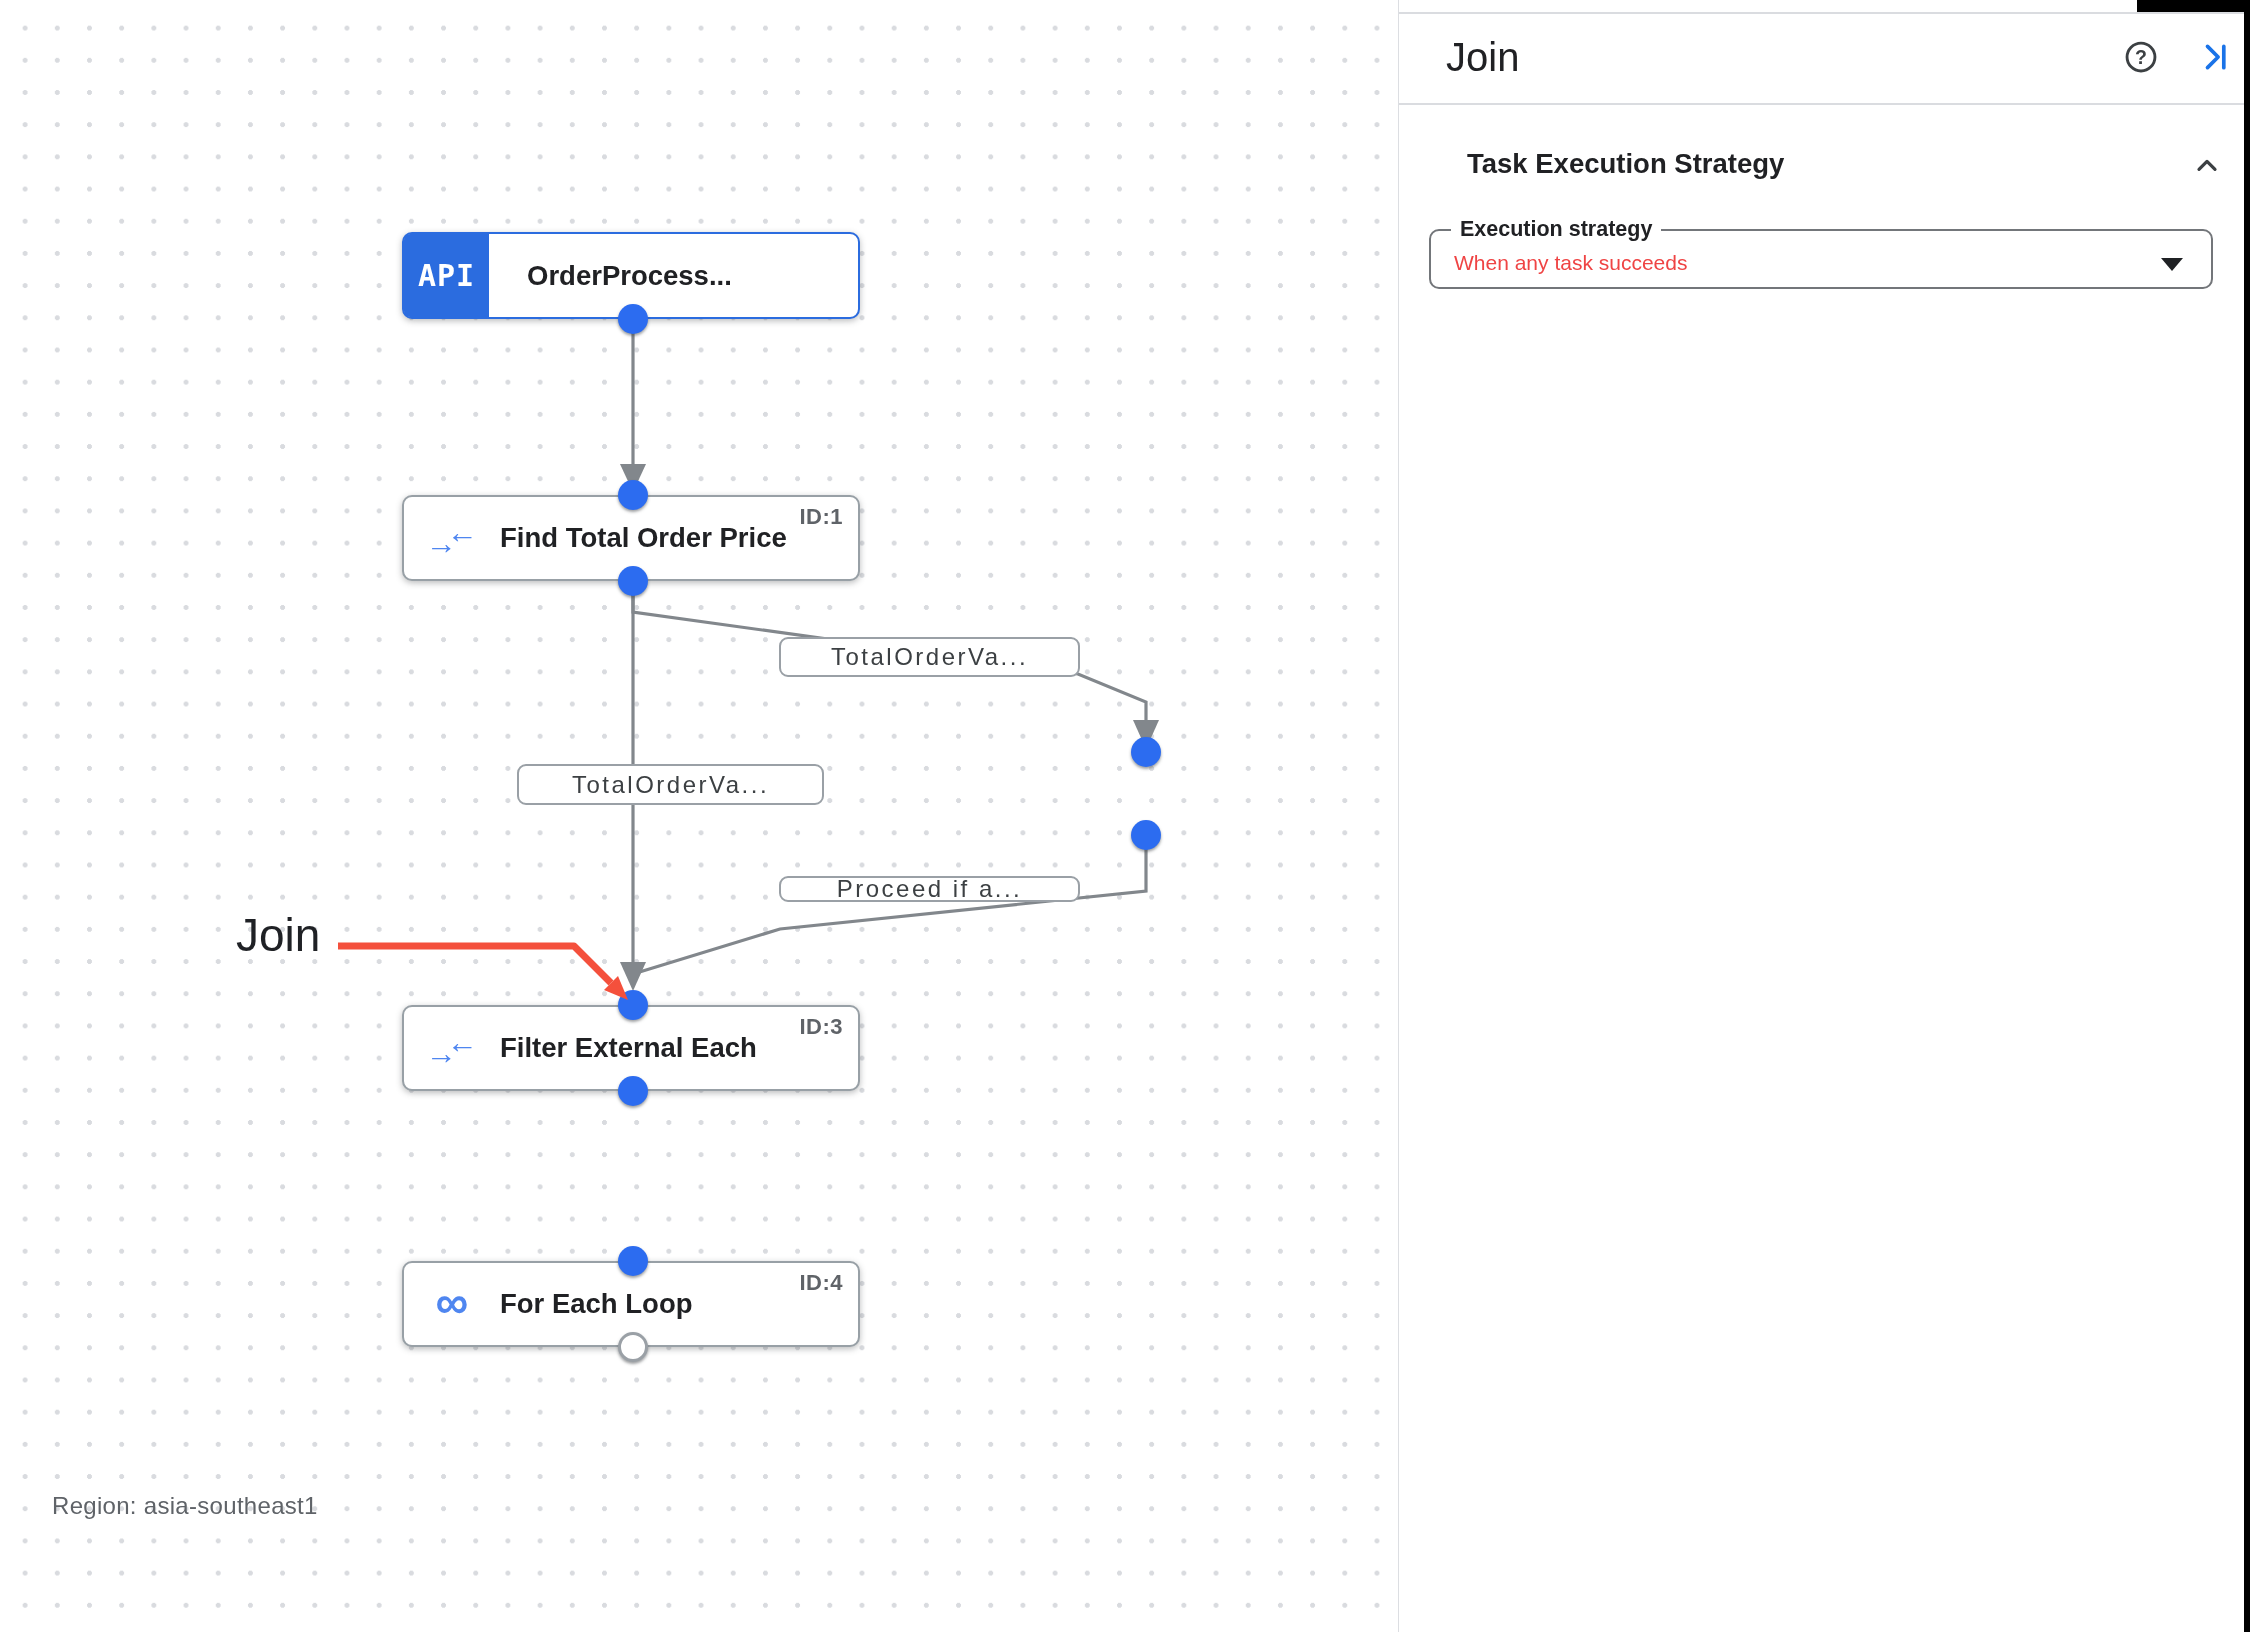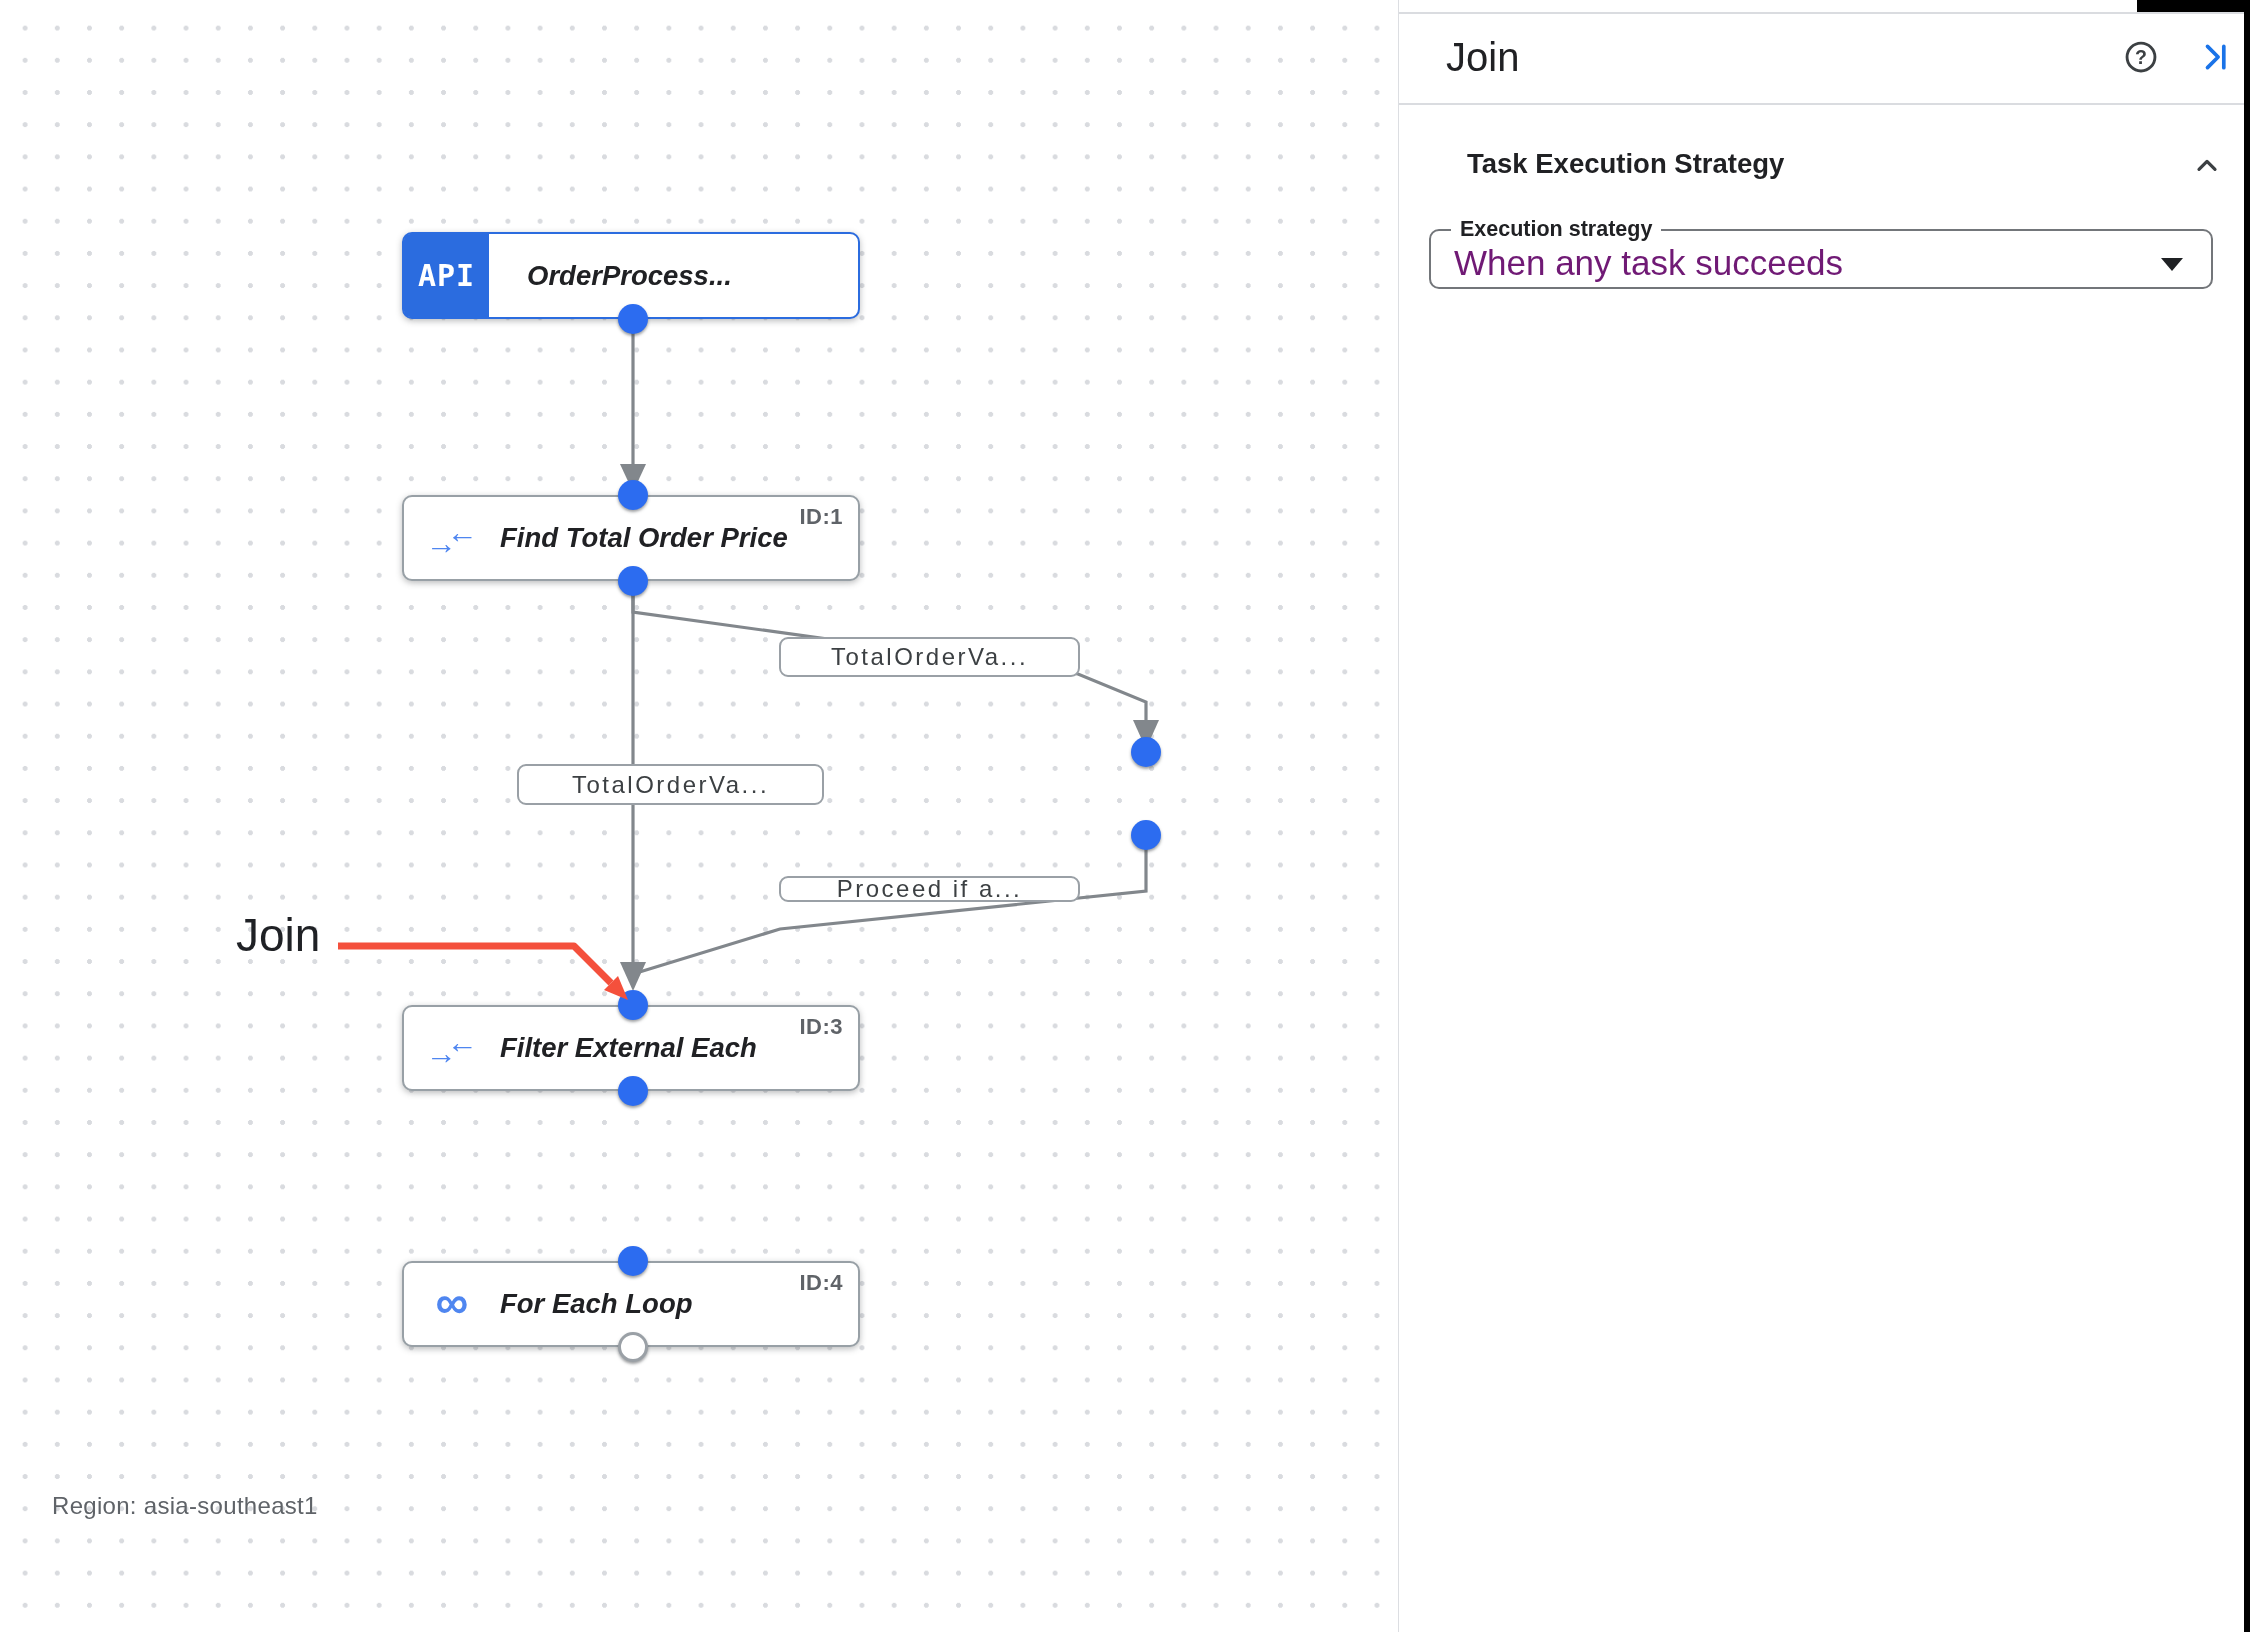--- a/index.html
+++ b/index.html
@@ -7,21 +7,21 @@
        font-family:"Liberation Sans",sans-serif;color:#202124;}
 
   
   #canvas{position:absolute;left:0;top:0;width:1398px;height:1632px;background:#fff;
     background-image:radial-gradient(circle,#d9dbdf 2.3px,transparent 2.7px);
     background-size:32.2px 32.2px;background-position:9px 12px;}
   #edges{position:absolute;left:0;top:0;z-index:1;}
   .node{position:absolute;z-index:2;background:#fff;border:2px solid #98a0a6;border-radius:10px;
     box-shadow:0 2px 6px rgba(60,64,67,.35);display:flex;align-items:center;box-sizing:border-box;}
   .node .icon-wrap{width:96px;flex:0 0 96px;display:flex;align-items:center;justify-content:center;}
-  .node .title{font-size:27.5px;font-weight:bold;color:#202124;white-space:nowrap;font-style:italic;}
+  .node .title{font-size:27.5px;font-weight:bold;color:#202124;white-space:nowrap;}
   .task-id{position:absolute;top:7px;right:15px;font-size:22px;font-weight:bold;color:#5f6368;letter-spacing:.5px;}
   #node-order{left:402px;top:232px;width:458px;height:87px;border:2.5px solid #2b6cdf;}
   #node-order .badge{width:85px;align-self:stretch;background:#2b6cdf;border-radius:6px 0 0 6px;
      display:flex;align-items:center;justify-content:center;color:#fff;
      font-family:"DejaVu Sans Mono",monospace;font-weight:bold;font-size:30px;letter-spacing:1px;text-align:right;}
   #node-order .title{margin-left:38px;}
   #node-find{left:402px;top:495px;width:458px;height:86px;}
   #node-approval{left:917px;top:752px;width:457px;height:83px;}
   #node-filter{left:402px;top:1005px;width:458px;height:86px;}
   #node-foreach{left:402px;top:1261px;width:458px;height:86px;}
@@ -62,21 +62,21 @@
     background:none;border:none;padding:0;cursor:pointer;}
   #help-btn{left:722px;top:37px;}
   #collapse-panel-btn{left:797px;top:37px;}
   #section-title{position:absolute;left:68px;top:148px;font-size:27.5px;font-weight:bold;color:#202124;}
   #section-collapse-btn{left:788px;top:146px;}
 
   #strategy-select{position:absolute;left:30px;top:229px;width:784px;height:60px;
     border:2px solid #73767a;border-radius:10px;box-sizing:border-box;background:#fff;cursor:pointer;}
   #strategy-label{position:absolute;top:-14px;left:20px;background:#fff;padding:0 9px;
     font-size:21.5px;font-weight:600;color:#202124;line-height:1.2;}
-  #strategy-value{position:absolute;left:23px;top:0;line-height:64px;font-size:35px;color:#701a75;}
+  #strategy-value{position:absolute;left:23px;top:0;line-height:64px;font-size:21px;color:#ef4444;}
   #strategy-caret{position:absolute;right:28px;top:27px;width:0;height:0;
     border-left:11px solid transparent;border-right:11px solid transparent;border-top:13px solid #1f2124;}
 
   
   #top-black-bar{position:absolute;left:2137px;top:0;width:113px;height:12px;background:#000;z-index:9;}
   #right-black-strip{position:absolute;left:2244px;top:0;width:6px;height:1632px;background:#000;z-index:9;}
 </style>
 </head>
 <body>
 

